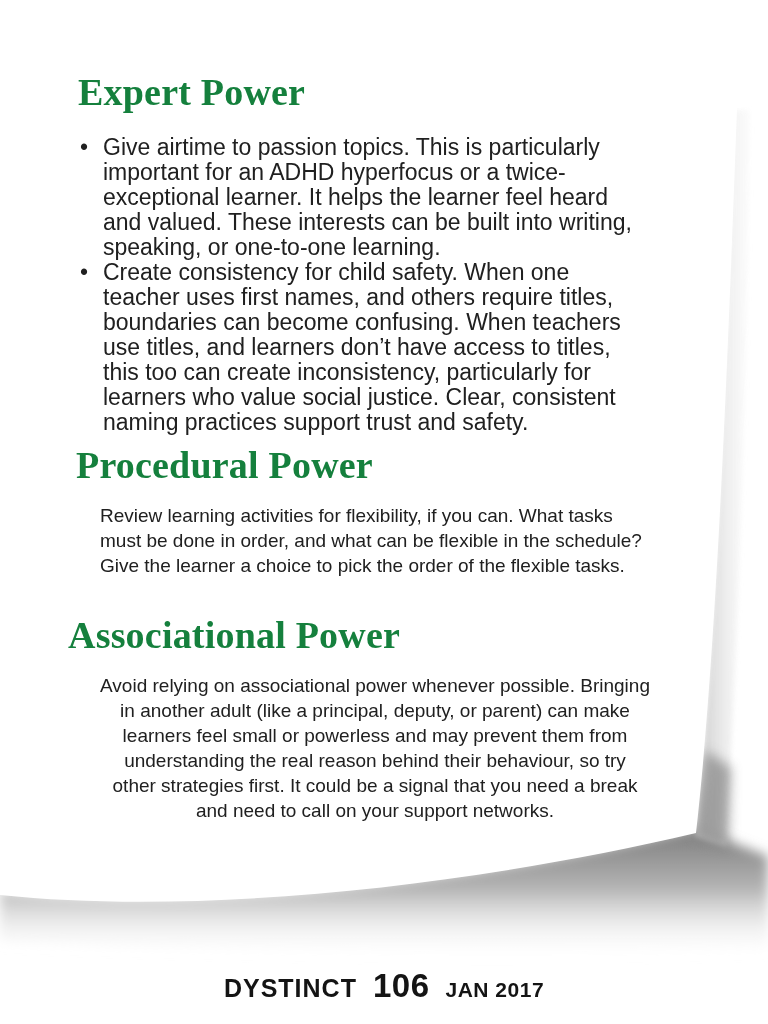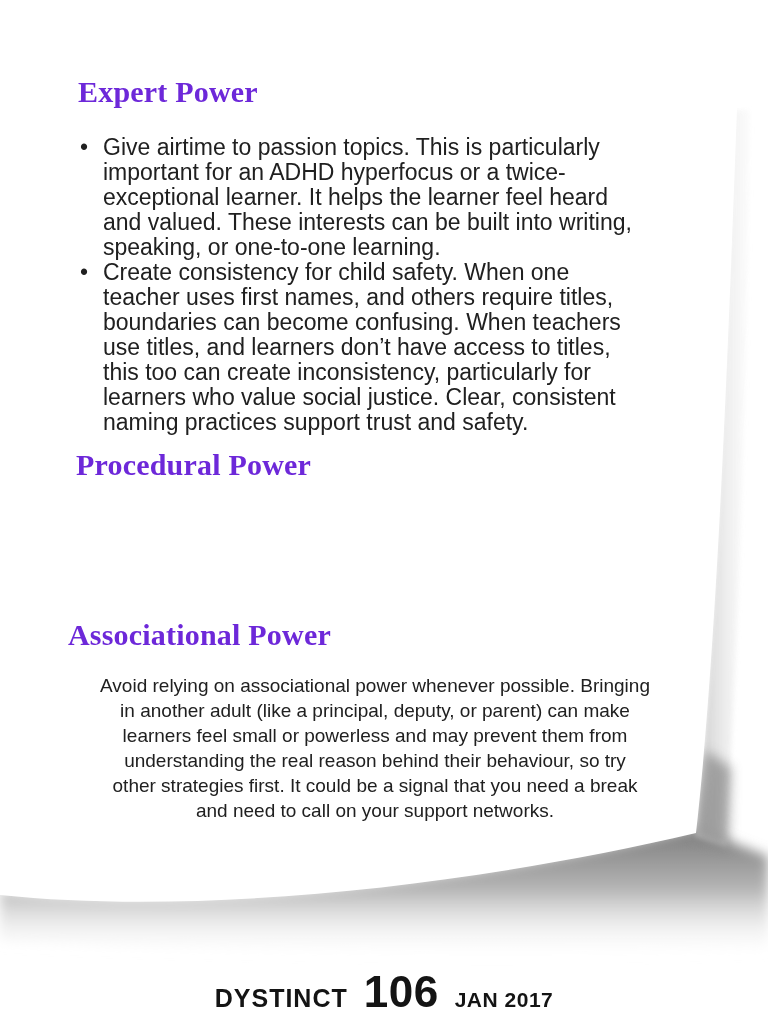--- a/index.html
+++ b/index.html
@@ -28,24 +28,24 @@
     top: 0;
     width: 768px;
     height: 1024px;
     z-index: 1;
   }
   .heading {
     position: absolute;
     margin: 0;
     font-family: "Liberation Serif", serif;
     font-weight: 600;
-    font-size: 30px;
+    font-size: 38px;
     line-height: 34px;
     letter-spacing: 0.2px;
-    color: #6d28d9;
+    color: #15803d;
     white-space: nowrap;
     text-align: right;
   }
   .h1 { left: 78px; top: 75px; }
   .h2 { left: 76px; top: 448px; }
   .h3 { left: 68px; top: 618px; }
   .bullets {
     position: absolute;
     left: 103px;
     top: 135px;
@@ -89,21 +89,21 @@
     gap: 16px;
     z-index: 1;
     color: #141414;
   }
   .mag-name {
     font-size: 25px;
     font-weight: 600;
     letter-spacing: 1px;
   }
   .issue-no {
-    font-size: 44px;
+    font-size: 33px;
     font-weight: 800;
     letter-spacing: 0.5px;
   }
   .issue-date {
     font-size: 21px;
     font-weight: 600;
     letter-spacing: 0.5px;
   }
 </style>
 </head>
@@ -139,20 +139,21 @@
 
     <h2 class="heading h1">Expert Power</h2>
 
     <ul class="bullets">
       <li class="bullet">Give airtime to passion topics. This is particularly important for an ADHD hyperfocus or a twice-exceptional learner. It helps the learner feel heard and valued. These interests can be built into writing, speaking, or one-to-one learning.</li>
       <li class="bullet">Create consistency for child safety. When one teacher uses first names, and others require titles, boundaries can become confusing. When teachers use titles, and learners don’t have access to titles, this too can create inconsistency, particularly for learners who value social justice. Clear, consistent naming practices support trust and safety.</li>
     </ul>
 
     <h2 class="heading h2">Procedural Power</h2>
 
+    <p class="para p1">Review learning activities for flexibility, if you can. What tasks must be done in order, and what can be flexible in the schedule? Give the learner a choice to pick the order of the flexible tasks.</p>
 
     <h2 class="heading h3">Associational Power</h2>
 
     <p class="para p2">Avoid relying on associational power whenever possible. Bringing in another adult (like a principal, deputy, or parent) can make learners feel small or powerless and may prevent them from understanding the real reason behind their behaviour, so try other strategies first. It could be a signal that you need a break and need to call on your support networks.</p>
 
   </main>
 
   <footer class="footer">
     <span class="mag-name">DYSTINCT</span>
     <span class="issue-no">106</span>

